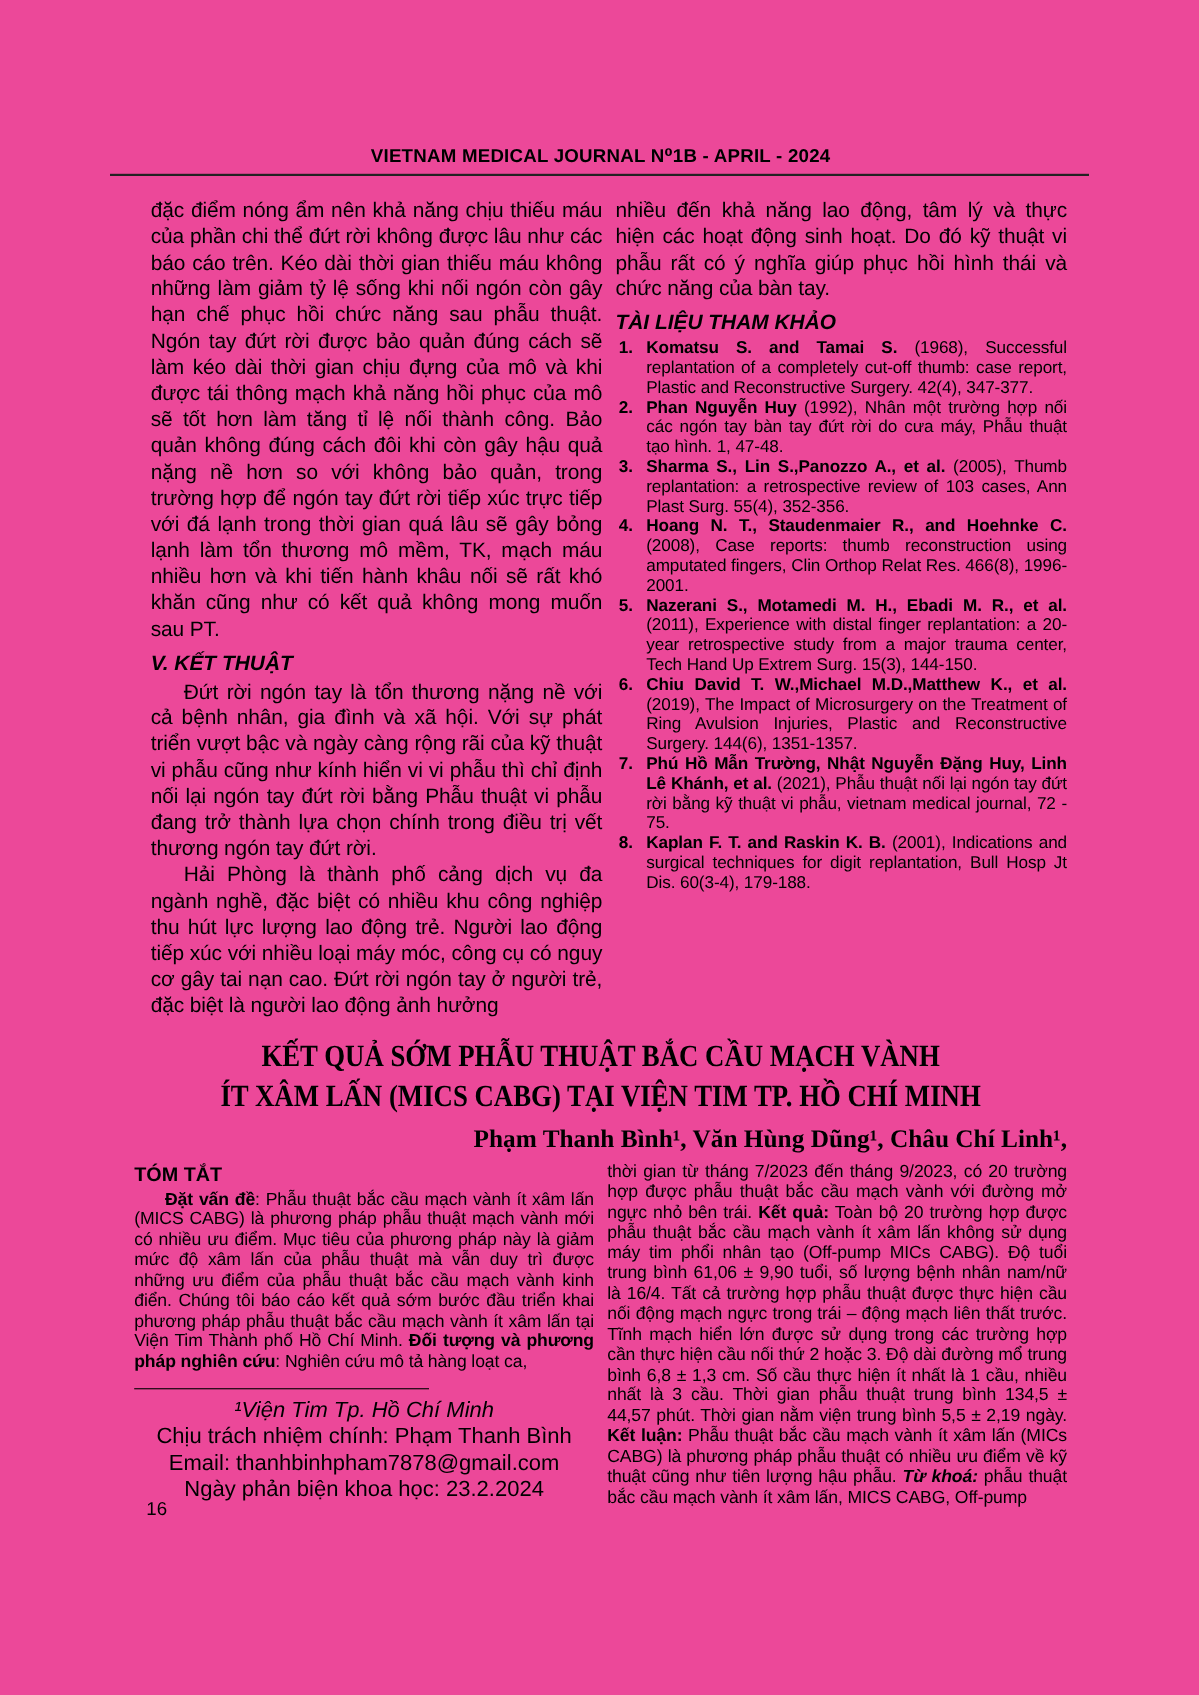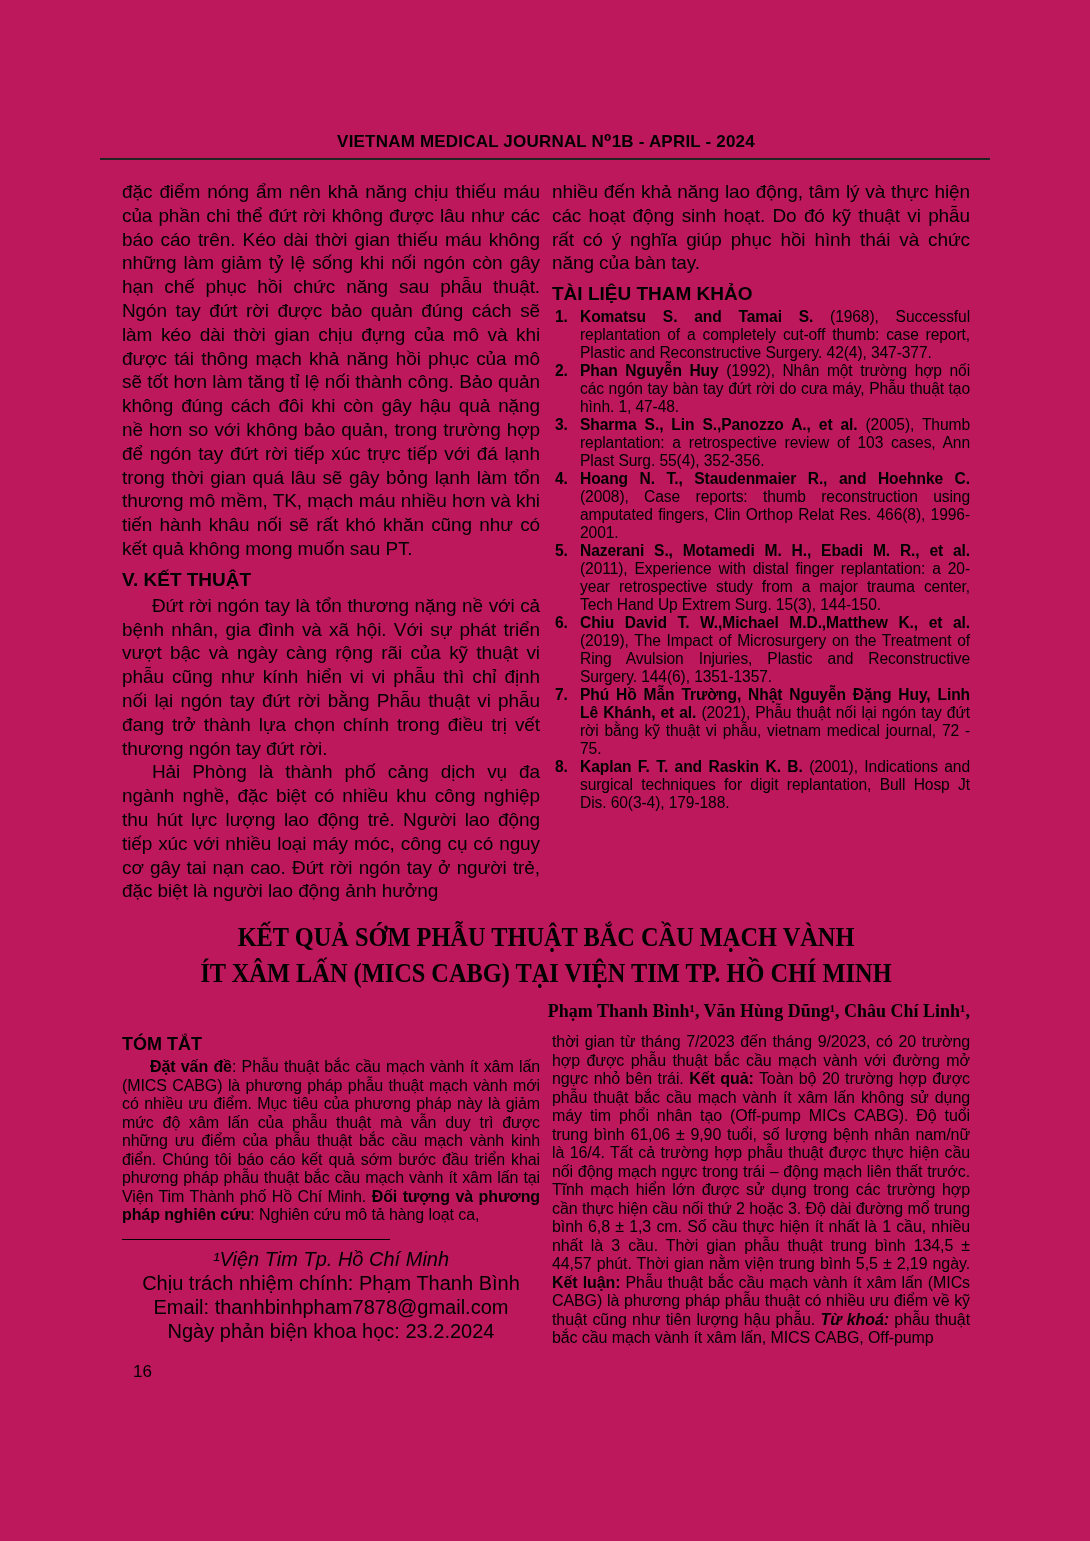--- a/index.html
+++ b/index.html
@@ -1,20 +1,20 @@
 <!DOCTYPE html>
 <html><head>
 <meta charset="utf-8">
 <style>
   html,body { margin:0; padding:0; background:#e8e8e8; }
   .page {
     position:relative;
     width:1090px; height:1541px;
     margin:0 auto;
-    background:#be185d;
+    background:#ec4899;
     color:#000;
     font-family:"Liberation Sans","DejaVu Sans",sans-serif;
     box-sizing:border-box;
     padding:132px 120px 0 122px;
     overflow:hidden;
   }
   .running-head {
     text-align:center;
     font-weight:bold;
     font-size:17px;
@@ -22,35 +22,36 @@
     letter-spacing:0.2px;
   }
   .head-rule {
     border-bottom:2px solid #222;
     margin:6px -20px 0 -22px;
     height:0;
   }
   .two-col { display:flex; gap:12px; }
   .col { width:418px; box-sizing:border-box; }
 
-  .section1 { margin-top:20px; }
+  .section1 { margin-top:20px;margin-left:15px; }
 
   .body-p {
     font-size:19px;
     line-height:23.8px;
     text-align:justify;
     margin:0;
     letter-spacing:-0.1px;
   }
   .indent { text-indent:30px; }
   .sect-head {
     font-size:19px;
     font-weight:bold;
     margin:7px 0 2px 0;
     line-height:24px;
+    font-style:italic;
   }
 
   .ref-list { font-size:15.6px; line-height:18px; letter-spacing:-0.1px; }
   .ref-item { position:relative; padding-left:28px; text-align:justify; margin:0; }
   .ref-num { position:absolute; left:3px; top:0; font-weight:bold; }
   .ref-authors { font-weight:bold; }
 
   .article-head { margin-top:16px; }
   .article-title {
     text-align:center;
@@ -59,21 +60,21 @@
     font-size:28px;
     line-height:36px;
     transform:scaleX(0.87);
     transform-origin:center;
     white-space:nowrap;
   }
   .article-authors {
     text-align:right;
     font-family:"Liberation Serif","DejaVu Serif",serif;
     font-weight:bold;
-    font-size:18px;
+    font-size:23px;
     line-height:27px;
     margin-top:7px;
   }
 
   .section2 { margin-top:8px; }
   .abstract-head {
     font-size:18px;
     font-weight:bold;
     margin:0 0 3px 0;
     line-height:22px;

